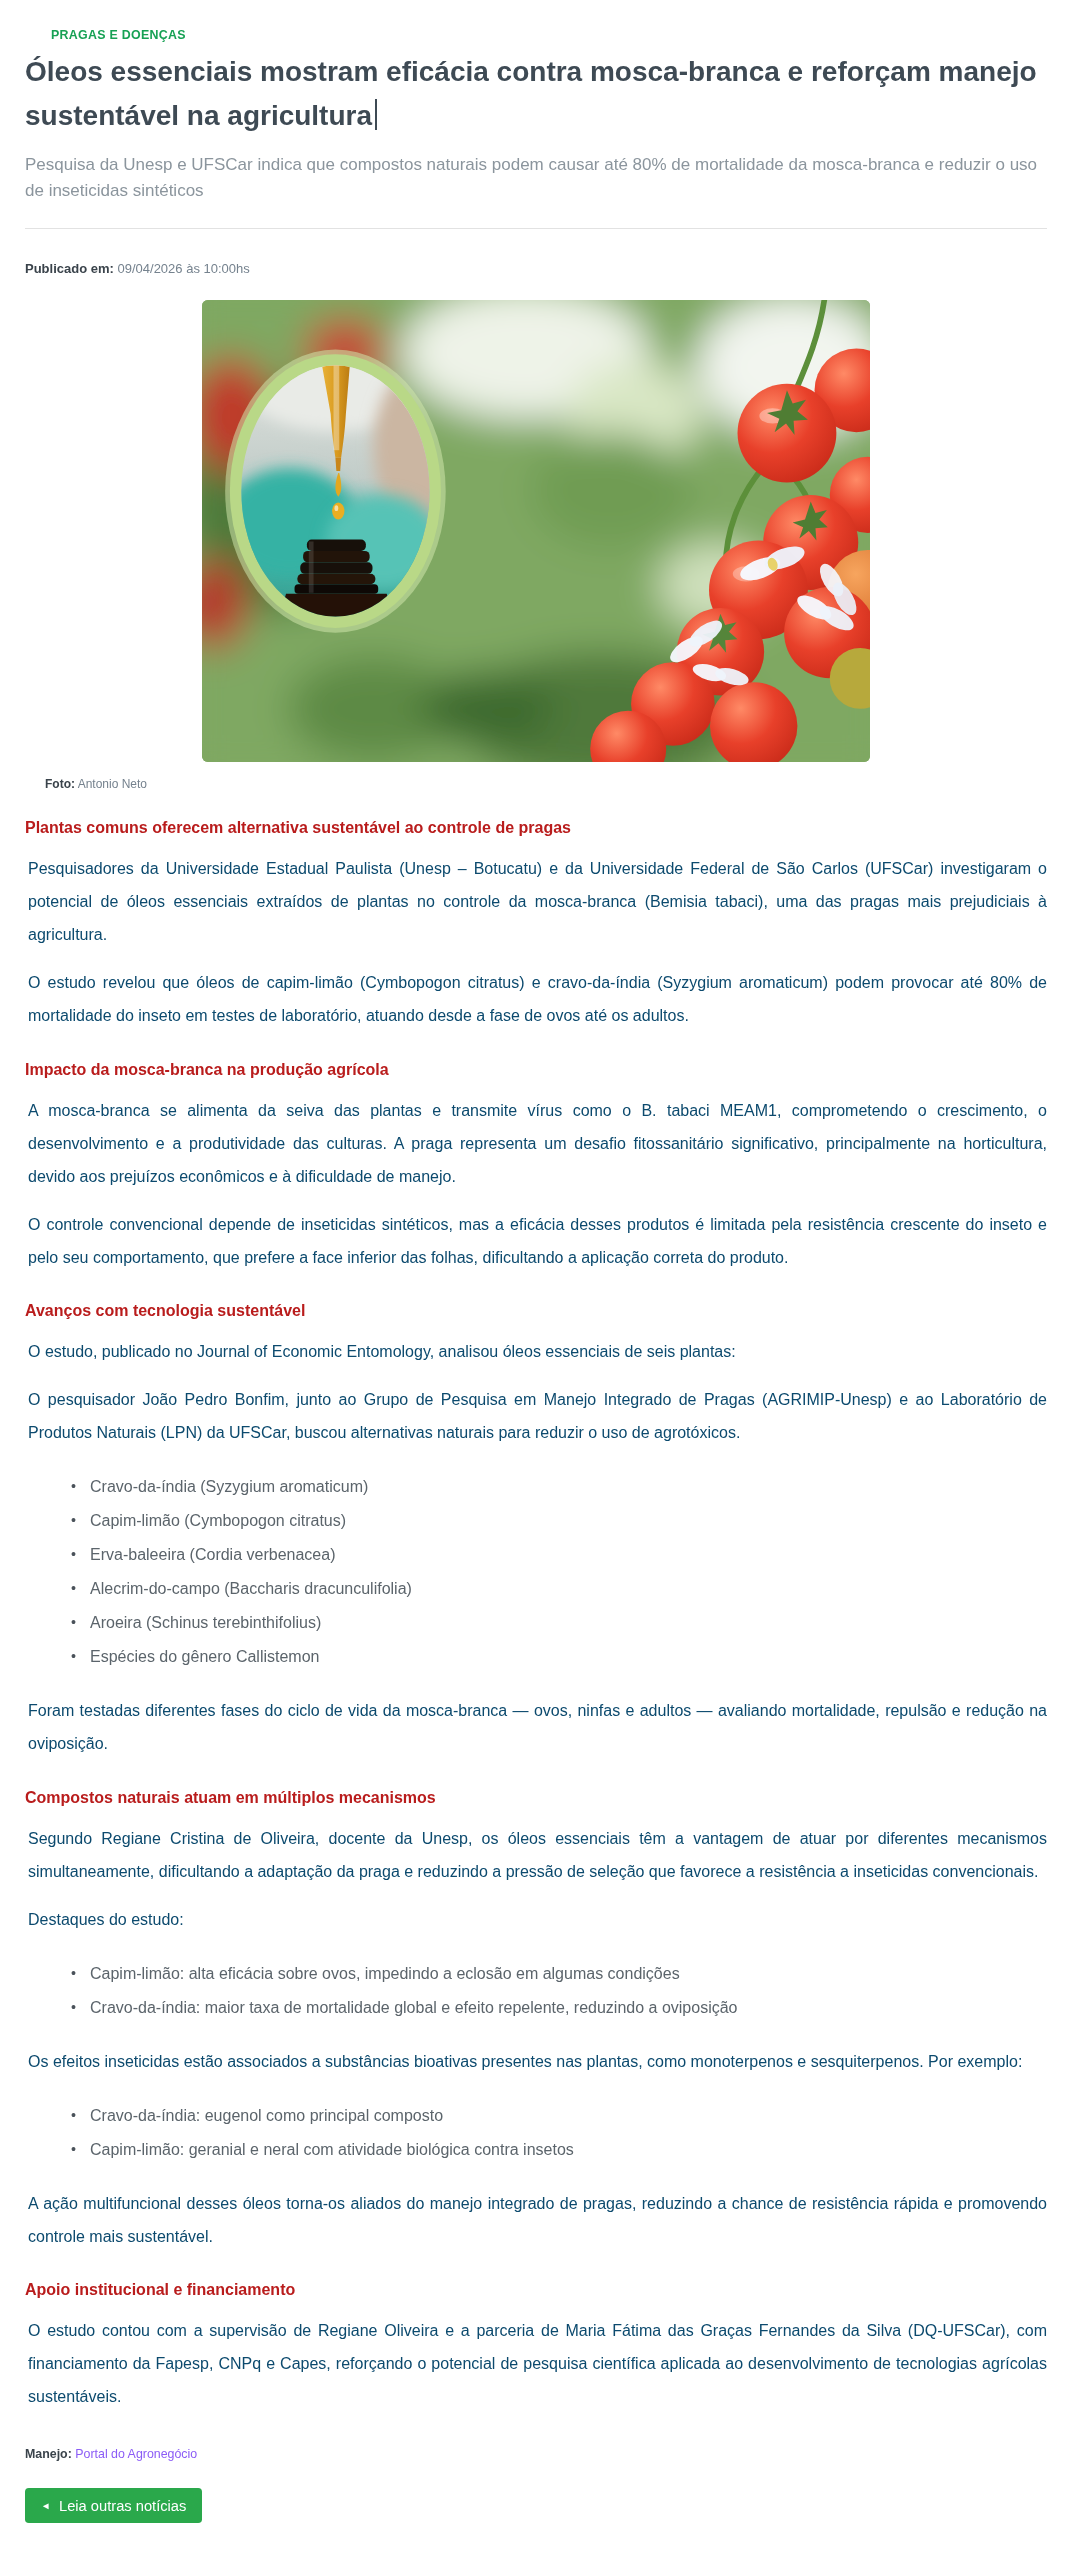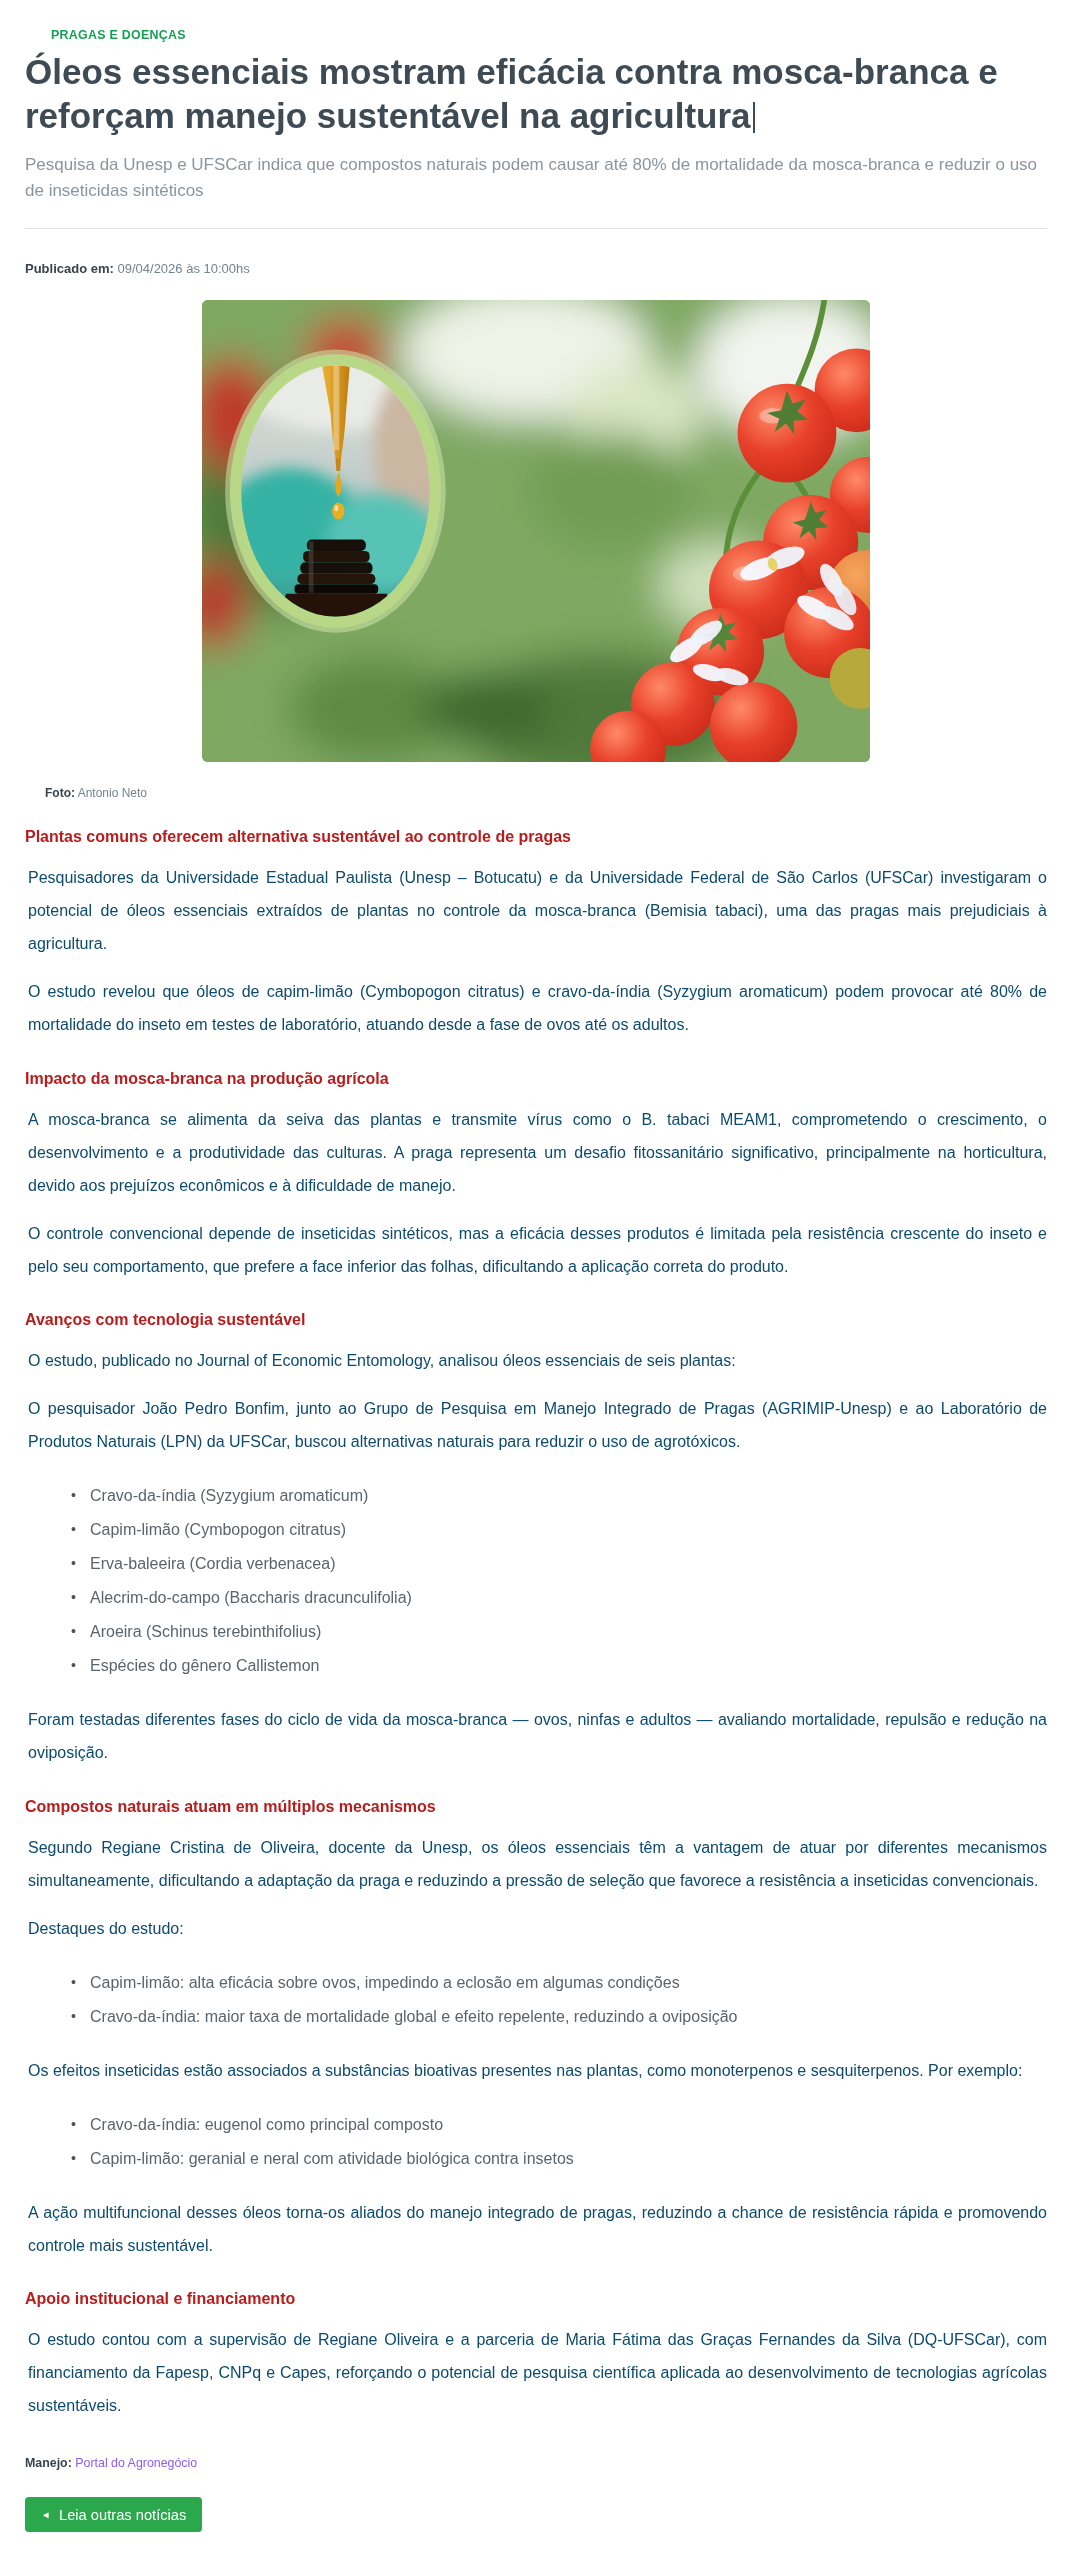--- a/index.html
+++ b/index.html
@@ -7,41 +7,41 @@
     width:1072px;min-height:2576px;
     font-family:"Liberation Sans",sans-serif;
     color:#5b646b;
   }
   .container{padding:25px 25px 67px 25px;box-sizing:border-box;}
   .category{
     color:#17a154;font-weight:bold;font-size:12.4px;letter-spacing:0.3px;
     text-decoration:none;display:inline-block;cursor:pointer;padding-left:26px;
   }
   h1.title{
-    font-size:35px;line-height:44px;color:#3e4a54;font-weight:bold;
+    font-size:28px;line-height:44px;color:#3e4a54;font-weight:bold;
     margin:7.6px 0 0 0;max-width:1013px;
   }
   .caret{
     display:inline-block;width:1.9px;height:31px;background:#3e4a54;
     vertical-align:-5.7px;margin-left:2.9px;
   }
   .subtitle{
     font-size:17px;line-height:26px;color:#8b959d;margin-top:14.3px;
     max-width:1013px;font-weight:normal;
   }
   .divider{border:none;border-top:1px solid #e2e2e2;margin:24px 0 0 0;}
   .publine{margin-top:32px;font-size:13px;}
   .pub-label{font-weight:bold;color:#3a434b;}
   .pub-value{color:#75828e;}
   .hero{
     width:668px;height:462px;margin:24px auto 0 auto;border-radius:5.7px;
     overflow:hidden;position:relative;background:#7fa862;
   }
   .hero svg{display:block;}
-  .caption{margin-top:24px;font-size:12px;padding-left:20px;}
+  .caption{margin-top:15px;font-size:12px;padding-left:20px;}
   .cap-label{font-weight:bold;color:#3a434b;}
   .cap-value{color:#75828e;}
   h2.section{
     font-size:16px;color:#b91c1c;font-weight:bold;margin:28.5px 0 3.8px 0;
   }
   p.body{
     font-size:16px;line-height:33px;text-align:justify;color:#0c4a6e;
     margin:15px 0 15px 3px;
   }
   ul.plain{list-style:none;margin:21px 0 21px 0;padding:0 0 0 65px;}

